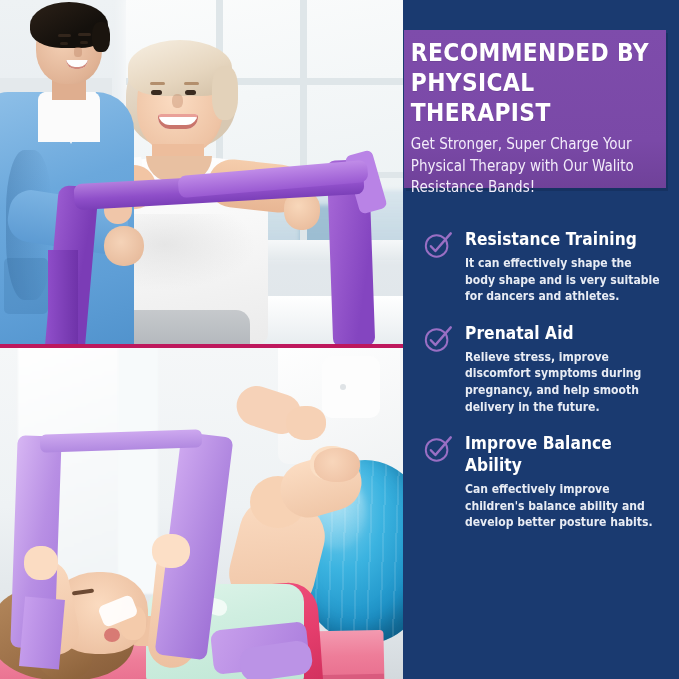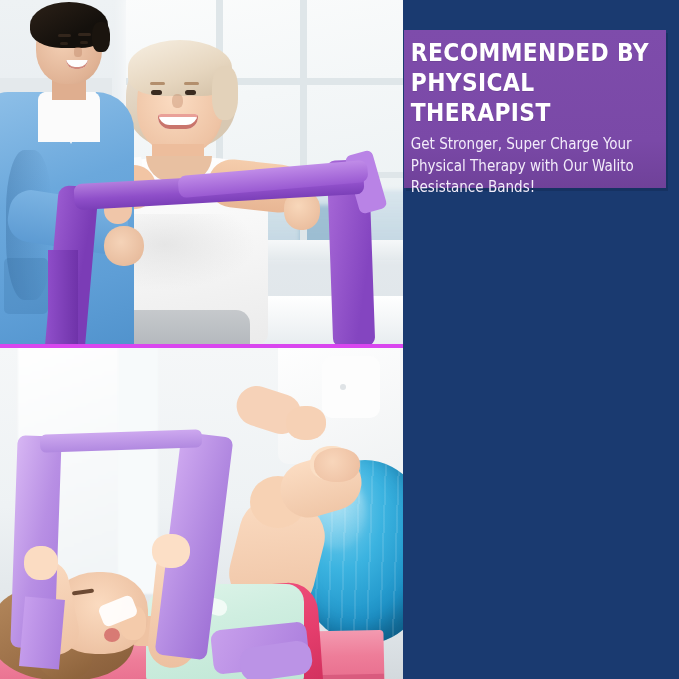--- a/index.html
+++ b/index.html
@@ -2,21 +2,21 @@
 <html><head>
 <meta charset="utf-8">
 <style>
   * { margin:0; padding:0; box-sizing:border-box; }
   html,body { width:679px; height:679px; overflow:hidden; }
   body {
     font-family:"Liberation Sans", sans-serif;
     background:#ffffff;
     position:relative;
   }
-  #stage { position:absolute; inset:0; width:679px; height:679px; background:#d946ef; }
+  #stage { position:absolute; inset:0; width:679px; height:679px; background:#be185d; }
 
   
   .photo { position:absolute; left:0; overflow:hidden; background:#e9eef2; }
   #photo-top    { top:0;    width:403px; height:344px; }
   #photo-bottom { top:348px; width:403px; height:331px; }
 
   .ph-scene { position:absolute; inset:0; }
 
   
   .t-wall { position:absolute; inset:0;
@@ -392,19 +392,49 @@
     <div id="headline-card">
       <div class="headline">
         <div>RECOMMENDED BY</div>
         <div>PHYSICAL THERAPIST</div>
       </div>
       <div class="subhead">Get Stronger, Super Charge Your Physical Therapy with Our Walito Resistance Bands!</div>
     </div>
 
     <div id="features">
 
-
-
-
+      <div class="feature">
+        <span class="f-icon">
+          <svg viewBox="0 0 32 32" width="30" height="30" aria-hidden="true">
+            <circle cx="14.5" cy="17" r="11.5" fill="none" stroke="#9a6fc4" stroke-width="2.1"></circle>
+            <path d="M8.4 17.3 L13.2 22.4 L29.6 3.6" fill="none" stroke="#9a6fc4" stroke-width="2.6" stroke-linecap="round" stroke-linejoin="round"></path>
+          </svg>
+        </span>
+        <div class="f-title">Resistance Training</div>
+        <div class="f-desc">It can effectively shape the body shape and is very suitable for dancers and athletes.</div>
+      </div>
+
+
+      <div class="feature">
+        <span class="f-icon">
+          <svg viewBox="0 0 32 32" width="30" height="30" aria-hidden="true">
+            <circle cx="14.5" cy="17" r="11.5" fill="none" stroke="#9a6fc4" stroke-width="2.1"></circle>
+            <path d="M8.4 17.3 L13.2 22.4 L29.6 3.6" fill="none" stroke="#9a6fc4" stroke-width="2.6" stroke-linecap="round" stroke-linejoin="round"></path>
+          </svg>
+        </span>
+        <div class="f-title">Prenatal Aid</div>
+        <div class="f-desc">Relieve stress, improve discomfort symptoms during pregnancy, and help smooth delivery in the future.</div>
+      </div>
+
+      <div class="feature">
+        <span class="f-icon">
+          <svg viewBox="0 0 32 32" width="30" height="30" aria-hidden="true">
+            <circle cx="14.5" cy="17" r="11.5" fill="none" stroke="#9a6fc4" stroke-width="2.1"></circle>
+            <path d="M8.4 17.3 L13.2 22.4 L29.6 3.6" fill="none" stroke="#9a6fc4" stroke-width="2.6" stroke-linecap="round" stroke-linejoin="round"></path>
+          </svg>
+        </span>
+        <div class="f-title">Improve Balance Ability</div>
+        <div class="f-desc">Can effectively improve children's balance ability and develop better posture habits.</div>
+      </div>
 
     </div>
   </div>
 </div>
 
 </body></html>

